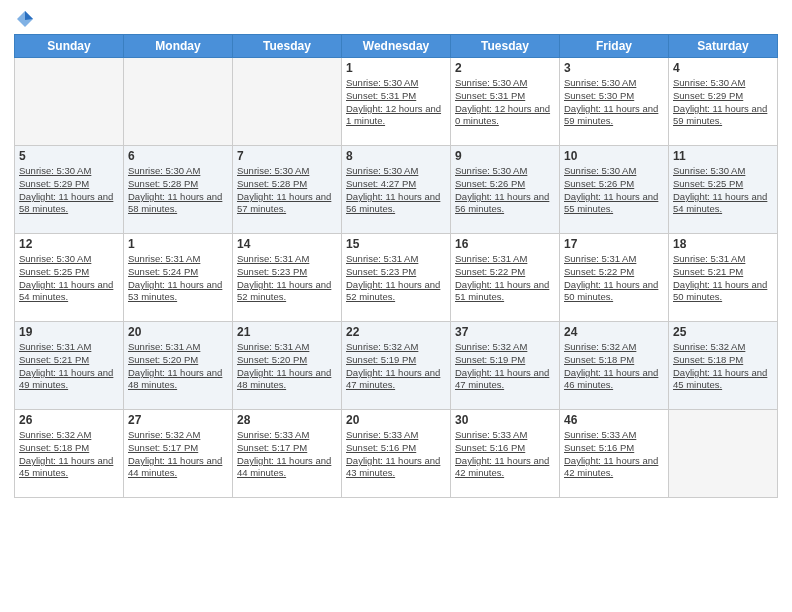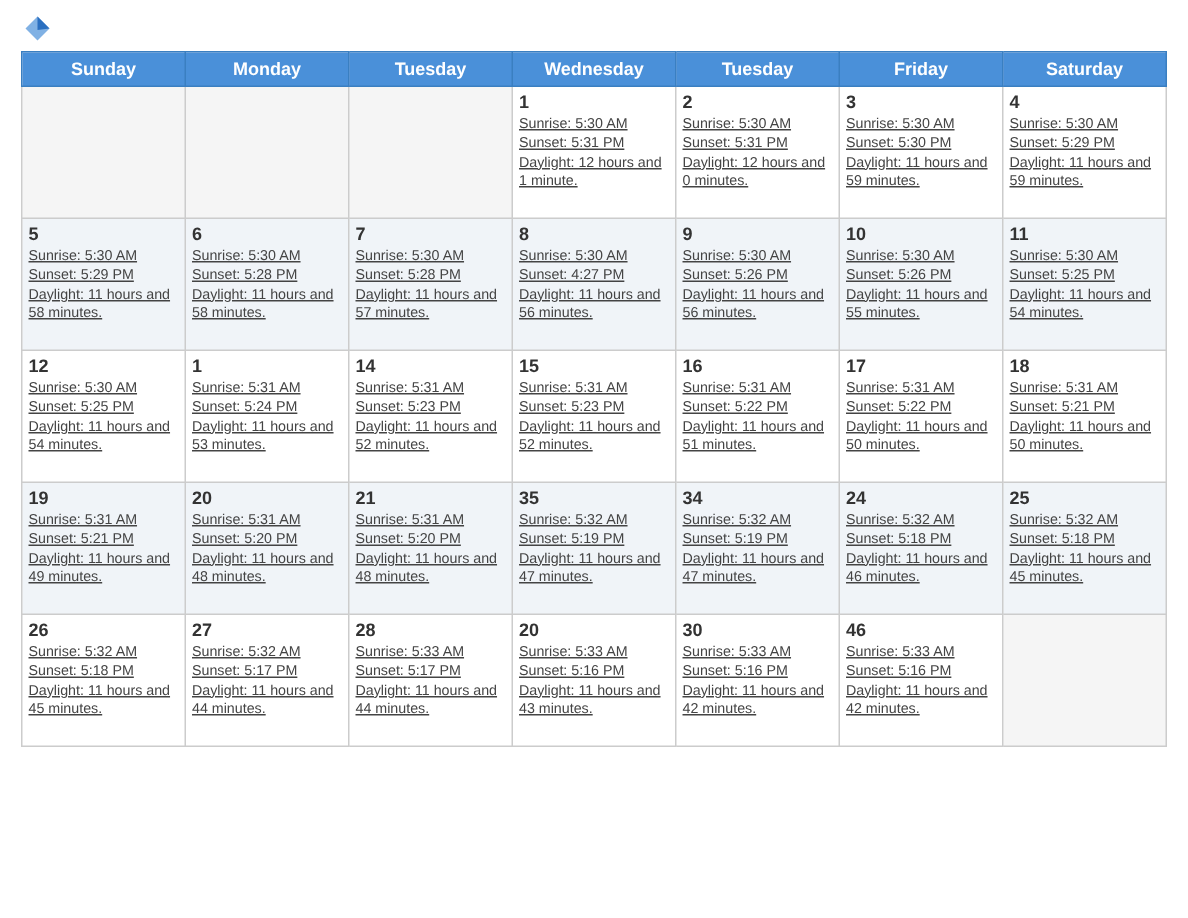--- a/index.html
+++ b/index.html
@@ -283,28 +283,28 @@
 and 48 minutes.</div>
           </td>
           <td>
             <span class="day-number">21</span>
             <div class="day-info">Sunrise: 5:31 AM
 Sunset: 5:20 PM
 Daylight: 11 hours
 and 48 minutes.</div>
           </td>
           <td>
-            <span class="day-number">35</span>
+            <span class="day-number">22</span>
             <div class="day-info">Sunrise: 5:32 AM
 Sunset: 5:19 PM
 Daylight: 11 hours
 and 47 minutes.</div>
           </td>
           <td>
-            <span class="day-number">34</span>
+            <span class="day-number">37</span>
             <div class="day-info">Sunrise: 5:32 AM
 Sunset: 5:19 PM
 Daylight: 11 hours
 and 47 minutes.</div>
           </td>
           <td>
             <span class="day-number">24</span>
             <div class="day-info">Sunrise: 5:32 AM
 Sunset: 5:18 PM
 Daylight: 11 hours

